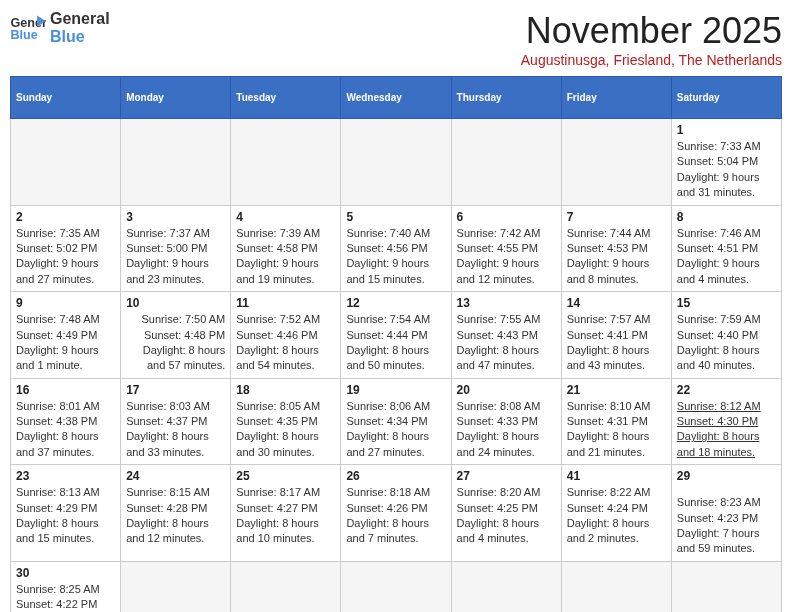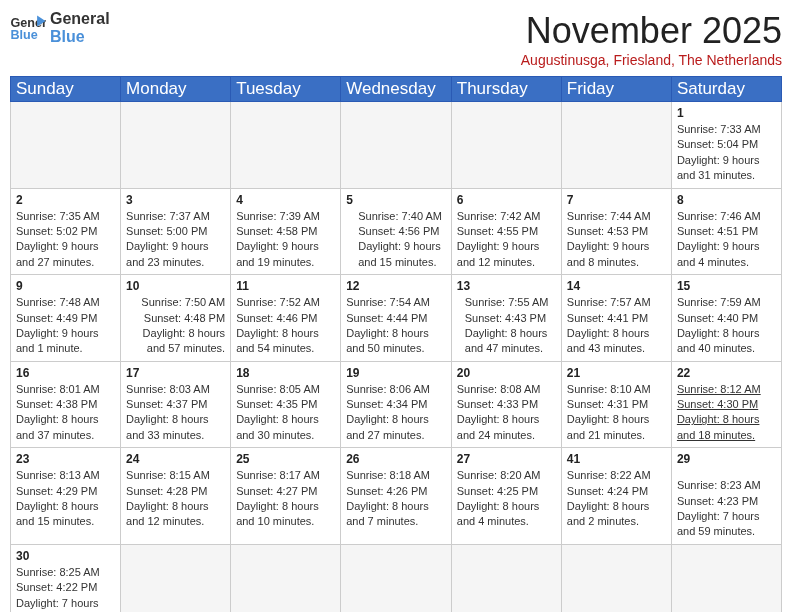--- a/index.html
+++ b/index.html
@@ -39,23 +39,23 @@
     }
     .calendar {
       width: 100%;
       border-collapse: collapse;
       font-size: 11px;
     }
     .calendar th {
       background: #3a6fc4;
       color: #fff;
       text-align: left;
-      padding: 2px 5px;
-      font-weight: normal;
-      font-size: 17px;
+      padding: 15px 5px;
+      font-weight: bold;
+      font-size: 10px;
       border: 1px solid #2a5ab4;
     }
     .calendar td {
       vertical-align: top;
       border: 1px solid #ccc;
       padding: 4px 5px;
       width: 100px;
       height: 80px;
       background: #fff;
     }
@@ -137,21 +137,21 @@
 Daylight: 9 hours and 23 minutes.</div>
         </td>
         <td>
           <div class="day-num">4</div>
           <div class="day-info" style="white-space: pre-line;">Sunrise: 7:39 AM
 Sunset: 4:58 PM
 Daylight: 9 hours and 19 minutes.</div>
         </td>
         <td>
           <div class="day-num">5</div>
-          <div class="day-info" style="white-space: pre-line; margin-left: 12px;">Sunrise: 7:40 AM
+          <div class="day-info" style="white-space: pre-line;">Sunrise: 7:40 AM
 Sunset: 4:56 PM
 Daylight: 9 hours and 15 minutes.</div>
         </td>
         <td>
           <div class="day-num">6</div>
           <div class="day-info" style="white-space: pre-line;">Sunrise: 7:42 AM
 Sunset: 4:55 PM
 Daylight: 9 hours and 12 minutes.</div>
         </td>
         <td>
@@ -187,21 +187,21 @@
 Daylight: 8 hours and 54 minutes.</div>
         </td>
         <td>
           <div class="day-num">12</div>
           <div class="day-info" style="white-space: pre-line;">Sunrise: 7:54 AM
 Sunset: 4:44 PM
 Daylight: 8 hours and 50 minutes.</div>
         </td>
         <td>
           <div class="day-num">13</div>
-          <div class="day-info" style="white-space: pre-line; margin-left: 8px;">Sunrise: 7:55 AM
+          <div class="day-info" style="white-space: pre-line;">Sunrise: 7:55 AM
 Sunset: 4:43 PM
 Daylight: 8 hours and 47 minutes.</div>
         </td>
         <td>
           <div class="day-num">14</div>
           <div class="day-info" style="white-space: pre-line;">Sunrise: 7:57 AM
 Sunset: 4:41 PM
 Daylight: 8 hours and 43 minutes.</div>
         </td>
         <td>

